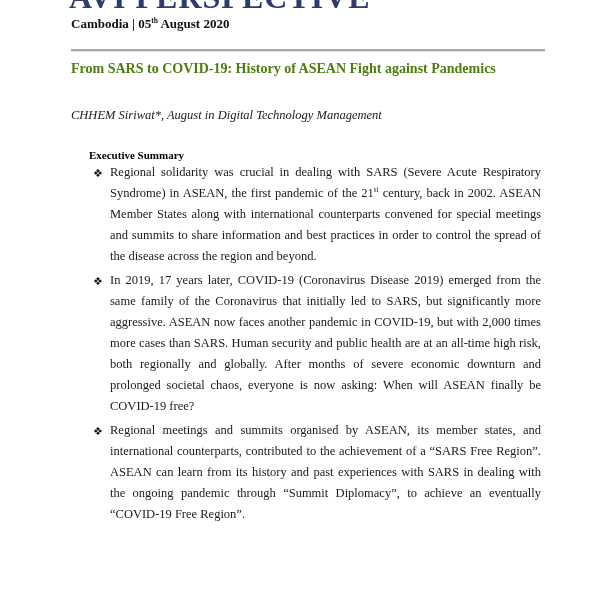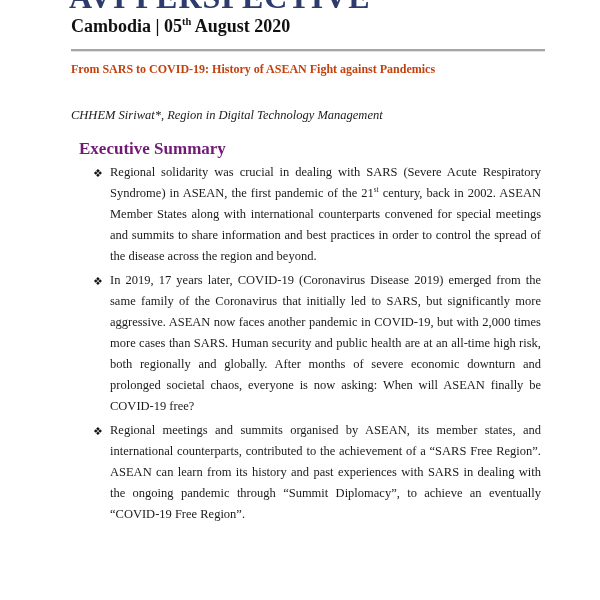--- a/index.html
+++ b/index.html
@@ -21,61 +21,61 @@
     top:-21px; left:-2px;
     font-size:32px;
     font-weight:bold;
     letter-spacing:1px;
     color:#2e3b6d;
     white-space:nowrap;
   }
   .dateline {
     position:absolute;
     top:16px; left:0;
-    font-size:18px;
+    font-size:13px;
     font-weight:bold;
     color:#111111;
     white-space:nowrap;
   }
   .dateline sup { font-size:58%; line-height:0; }
   .rule {
     position:absolute;
     top:49px; left:0;
     width:474px; height:0;
     border:none;
     border-top:2px solid #a6a6a6;
     box-shadow:0 1px 0 #e2e2e2;
     margin:0;
   }
   .article-title {
     position:absolute;
     top:59px; left:0;
     width:460px;
     margin:0;
-    font-size:12px;
+    font-size:14px;
     font-weight:bold;
     line-height:20.5px;
-    color:#c2410c;
+    color:#4d7c0f;
   }
   .byline {
     position:absolute;
     top:108px; left:0;
     width:474px;
     margin:0;
     font-style:italic;
     font-size:12.5px;
     color:#1a1a1a;
   }
   .section-heading {
     position:absolute;
     top:131px; left:0;
-    margin:8px;
-    font-size:17px;
+    margin:18px;
+    font-size:11px;
     font-weight:bold;
-    color:#701a75;
+    color:#000000;
   }
   .bullet-list {
     position:absolute;
     top:162px; left:0;
     width:470px;
     margin:0; padding:0;
     list-style:none;
   }
   .bullet-item {
     position:relative;
@@ -102,21 +102,21 @@
   <div class="content">
 
     <div class="masthead">AVI PERSPECTIVE</div>
 
     <div class="dateline"><span>Cambodia | 05</span><sup>th</sup><span> August 2020</span></div>
 
     <hr class="rule">
 
     <h1 class="article-title">From SARS to COVID-19: History of ASEAN Fight against Pandemics</h1>
 
-    <p class="byline">CHHEM Siriwat*, Region in Digital Technology Management</p>
+    <p class="byline">CHHEM Siriwat*, August in Digital Technology Management</p>
 
     <h2 class="section-heading">Executive Summary</h2>
 
     <ul class="bullet-list">
       <li class="bullet-item">
         <span class="glyph">❖</span>
         <span><span>Regional solidarity was crucial in dealing with SARS (Severe Acute Respiratory Syndrome) in ASEAN, the first pandemic of the 21</span><sup>st</sup><span> century, back in 2002. ASEAN Member States along with international counterparts convened for special meetings and summits to share information and best practices in order to control the spread of the disease across the region and beyond.</span></span>
       </li>
       <li class="bullet-item">
         <span class="glyph">❖</span>

